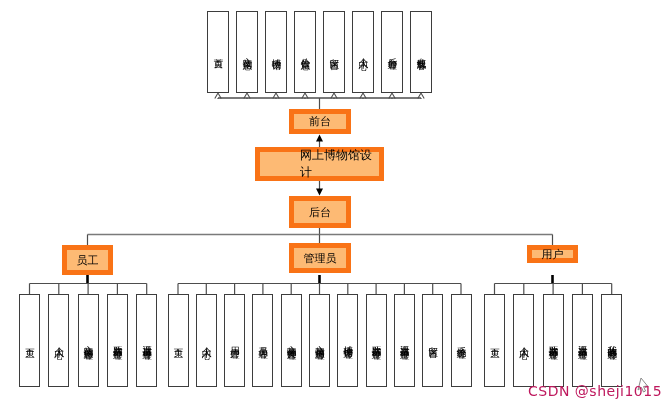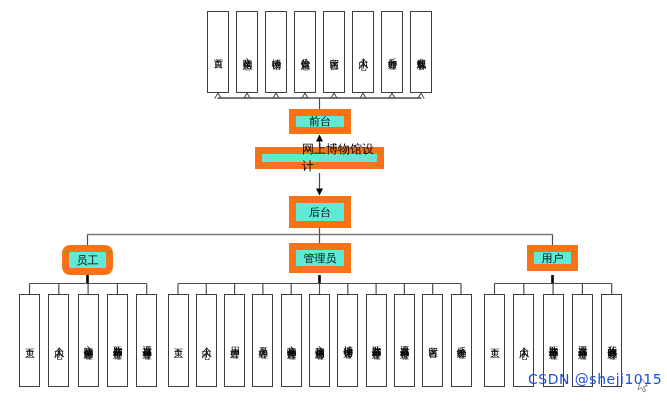--- a/index.html
+++ b/index.html
@@ -8,29 +8,29 @@
     font-family:"DejaVu Sans","Liberation Sans",sans-serif;color:#000;
   }
   #connectors{position:absolute;left:0;top:0;width:667px;height:401px;}
   .vbox{
     position:absolute;box-sizing:border-box;border:1px solid #3d3d3d;background:#fff;
     writing-mode:vertical-rl;text-orientation:upright;
     display:flex;align-items:center;justify-content:center;
     font-size:9.5px;line-height:1.15;letter-spacing:1px;
   }
   .hbox{
-    position:absolute;box-sizing:border-box;border:7px solid #f97316;background:#5eead4;
+    position:absolute;box-sizing:border-box;border:5px solid #f97316;background:#fdba74;
     display:flex;align-items:center;justify-content:center;font-size:11px;
   }
   .front{left:289px;top:109px;width:62px;height:25px;}
-  .root {left:255px;top:147px;width:129px;height:22px;font-size:12px;padding-left:40px;}
+  .root {left:255px;top:147px;width:129px;height:34px;font-size:12px;padding-left:40px;}
   .back {left:289px;top:196px;width:62px;height:32px;}
-  .b0{left:62px; top:245px;width:51px;height:30px;border-radius:8px;}
+  .b0{left:62px; top:245px;width:51px;height:30px;}
   .b1{left:289px;top:243px;width:62px;height:30px;}
-  .b2{left:527px;top:245px;width:51px;height:26px;}
+  .b2{left:527px;top:245px;width:51px;height:18px;}
   .watermark{
     position:absolute;left:528px;top:371px;font-size:14px;letter-spacing:0.5px;
   }
 </style>
 </head>
 <body>
 
 <div class="canvas">
   <svg id="connectors">
       <line x1="218" y1="98" x2="421" y2="98" stroke="#4d4d4d" stroke-width="1.3"></line>
@@ -126,14 +126,14 @@
       <div class="vbox" style="left: 393.9px; top: 294px; width: 21px; height: 93px;">退票订单管理</div>
       <div class="vbox" style="left: 422.2px; top: 294px; width: 21px; height: 93px;">留言区</div>
       <div class="vbox" style="left: 450.5px; top: 294px; width: 21px; height: 93px;">系统管理</div>
       <div class="vbox" style="left: 484px; top: 294px; width: 21px; height: 93px;">主页</div>
       <div class="vbox" style="left: 513.3px; top: 294px; width: 21px; height: 93px;">个人中心</div>
       <div class="vbox" style="left: 542.6px; top: 294px; width: 21px; height: 93px;">购票订单管理</div>
       <div class="vbox" style="left: 571.9px; top: 294px; width: 21px; height: 93px;">退票订单管理</div>
       <div class="vbox" style="left: 601.2px; top: 294px; width: 21px; height: 93px;">我的收藏管理</div>
     </div>
 
-  <div class="watermark" style="color: #1d4ed8;">CSDN @sheji1015</div>
+  <div class="watermark" style="color: #be185d; margin-top: 12px;">CSDN @sheji1015</div>
 </div>
 
 </body></html>

